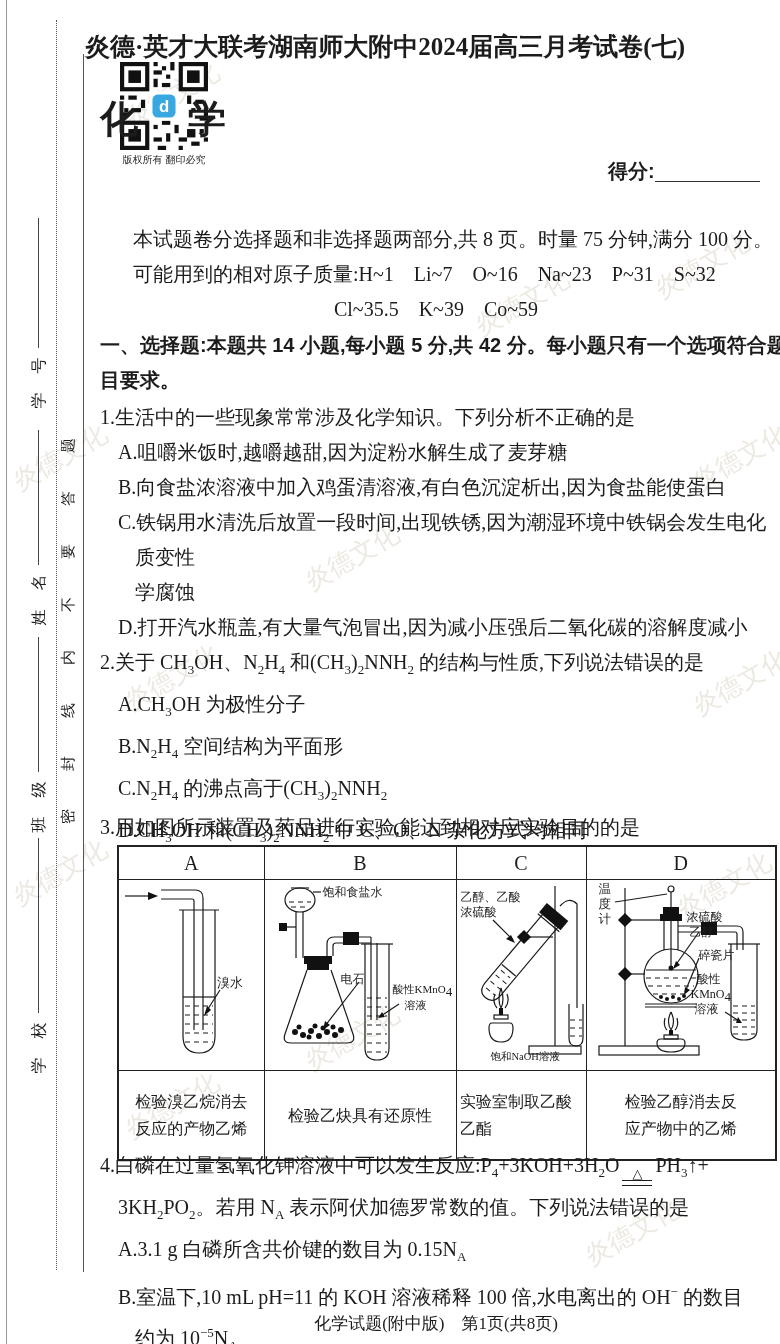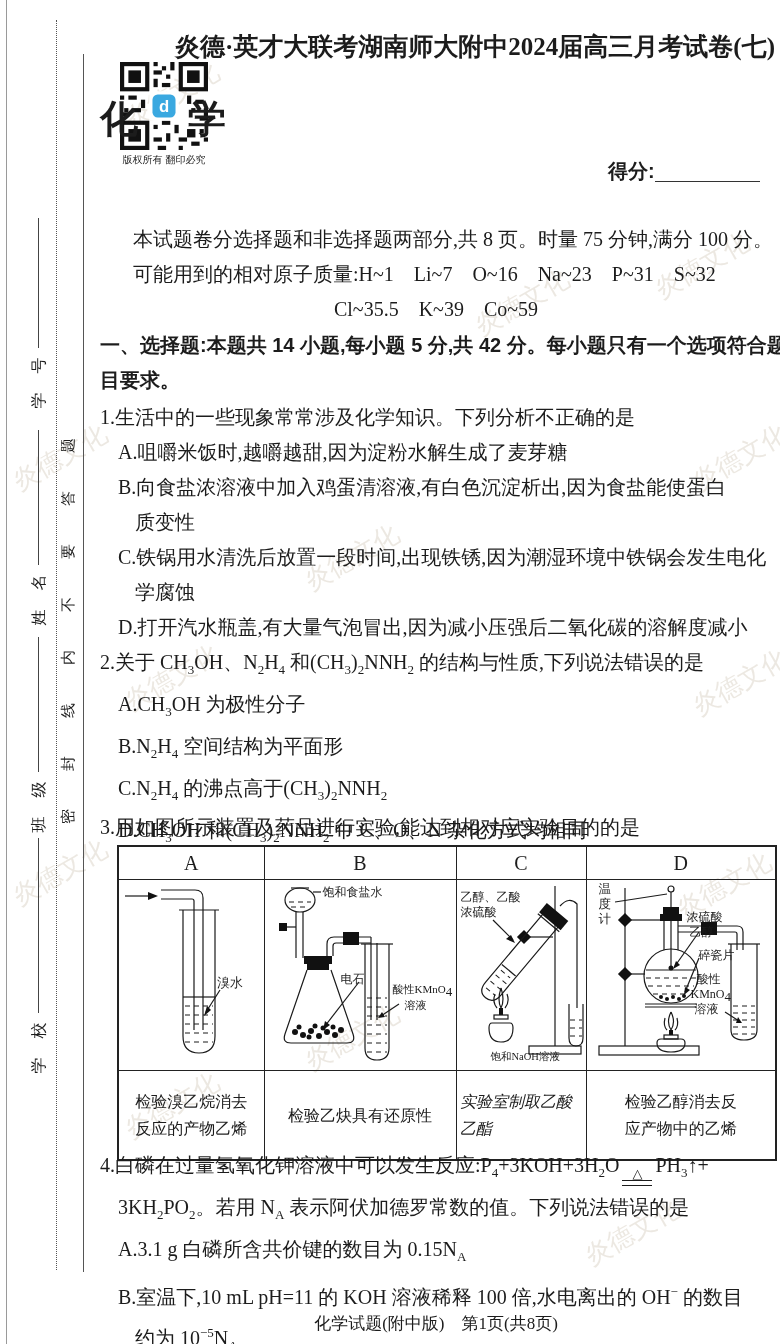--- a/index.html
+++ b/index.html
@@ -12,21 +12,21 @@
   .edge{position:absolute;left:6px;top:0;width:1px;height:1344px;background:#9a9a9a;}
   .dotline{position:absolute;left:56px;top:20px;height:1250px;width:0;border-left:1px dotted #555;}
   .solidline{position:absolute;left:83px;top:54px;height:1218px;width:0;border-left:1px solid #555;}
   .seal{position:absolute;left:59px;top:436px;width:18px;height:390px;display:flex;
         flex-direction:column;justify-content:space-between;font-size:15px;}
   .vchar{display:block;width:18px;text-align:center;transform:rotate(-90deg);}
   .field{position:absolute;left:29px;width:18px;display:flex;flex-direction:column;font-size:16px;}
   .fline{width:1px;background:#444;margin-left:9px;}
   .field .vchar{height:35px;line-height:35px;}
   
-  .title{position:absolute;left:85px;top:30px;width:690px;text-align:right;font-size:25px;
+  .title{position:absolute;left:85px;top:30px;width:690px;text-align:left;font-size:25px;
          font-weight:bold;white-space:nowrap;}
   .qr{position:absolute;left:118px;top:62px;width:92px;height:88px;}
   .copyright{position:absolute;left:106px;top:153px;width:116px;text-align:center;font-size:10px;
              font-family:"Liberation Sans",sans-serif;color:#222;}
   .subject{position:absolute;left:100px;top:94px;width:672px;text-align:left;font-size:38px;
            font-weight:bold;letter-spacing:6px;}
   .score{position:absolute;left:608px;top:158px;font-size:20px;font-weight:bold;
          font-family:"Liberation Sans",sans-serif;}
   .score-line{display:inline-block;width:105px;height:20px;border-bottom:1.5px solid #333;
               vertical-align:-4px;}
@@ -45,21 +45,21 @@
   .rxn .dbl{width:30px;height:4px;border-top:1.6px solid #1c1c1c;border-bottom:1.6px solid #1c1c1c;}
   
   .qtable{position:absolute;left:117px;top:845px;border-collapse:collapse;border:2px solid #222;}
   .qtable th,.qtable td{border:1px solid #222;font-weight:normal;}
   .qtable th{height:30px;font-size:20px;text-align:center;}
   .diag{height:190px;position:relative;padding:0;vertical-align:top;}
   .diag svg{position:absolute;left:0;top:0;}
   .dlbl{position:absolute;font-size:12px;line-height:14px;white-space:nowrap;}
   .cap{height:72px;font-size:16px;text-align:center;vertical-align:middle;line-height:27px;}
   .cap-narrow{width:122px;margin:16px auto;}
-  .cap-left{text-align:left;font-style:italic;}
+  .cap-left{text-align:left;}
   svg .ln1{stroke:#1a1a1a;stroke-width:1.2;fill:none;}
   svg .dsh{stroke:#1a1a1a;stroke-width:1;fill:none;stroke-dasharray:5,4;}
   svg .blk{fill:#111;stroke:none;}
   
   .footer{position:absolute;left:100px;top:1312px;width:672px;text-align:center;font-size:17px;}
 </style>
 </head>
 <body>
 
 <div class="page">
@@ -190,22 +190,22 @@
 
   <div class="blk-abs" style="top:328px">
     <div class="ln sec">一、选择题:本题共 14 小题,每小题 5 分,共 42 分。每小题只有一个选项符合题</div>
     <div class="ln sec">目要求。</div>
   </div>
 
   <div class="blk-abs" style="top:400px">
     <div class="ln">1.生活中的一些现象常常涉及化学知识。下列分析不正确的是</div>
     <div class="ln ln-opt">A.咀嚼米饭时,越嚼越甜,因为淀粉水解生成了麦芽糖</div>
     <div class="ln ln-opt">B.向食盐浓溶液中加入鸡蛋清溶液,有白色沉淀析出,因为食盐能使蛋白</div>
+    <div class="ln ln-opt">C.铁锅用水清洗后放置一段时间,出现铁锈,因为潮湿环境中铁锅会发生电化</div>
     <div class="ln ln-cont">质变性</div>
-    <div class="ln ln-opt">C.铁锅用水清洗后放置一段时间,出现铁锈,因为潮湿环境中铁锅会发生电化</div>
     <div class="ln ln-cont">学腐蚀</div>
     <div class="ln ln-opt">D.打开汽水瓶盖,有大量气泡冒出,因为减小压强后二氧化碳的溶解度减小</div>
   </div>
 
   <div class="blk-abs" style="top:645px">
     <div class="ln">2.关于 CH<sub>3</sub>OH、N<sub>2</sub>H<sub>4</sub> 和(CH<sub>3</sub>)<sub>2</sub>NNH<sub>2</sub> 的结构与性质,下列说法错误的是</div>
     <div class="ln ln-opt">A.CH<sub>3</sub>OH 为极性分子</div>
     <div class="ln ln-opt">B.N<sub>2</sub>H<sub>4</sub> 空间结构为平面形</div>
     <div class="ln ln-opt">C.N<sub>2</sub>H<sub>4</sub> 的沸点高于(CH<sub>3</sub>)<sub>2</sub>NNH<sub>2</sub></div>
     <div class="ln ln-opt">D.CH<sub>3</sub>OH 和(CH<sub>3</sub>)<sub>2</sub>NNH<sub>2</sub> 中 C、O、N 杂化方式均相同</div>

